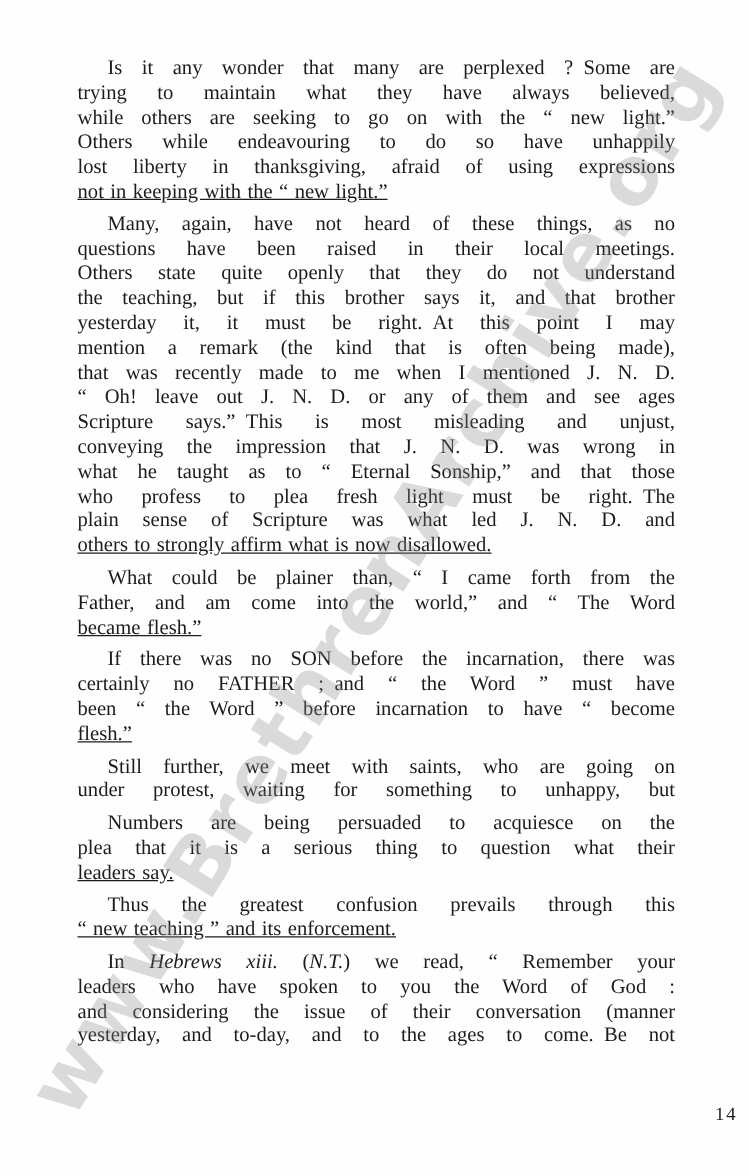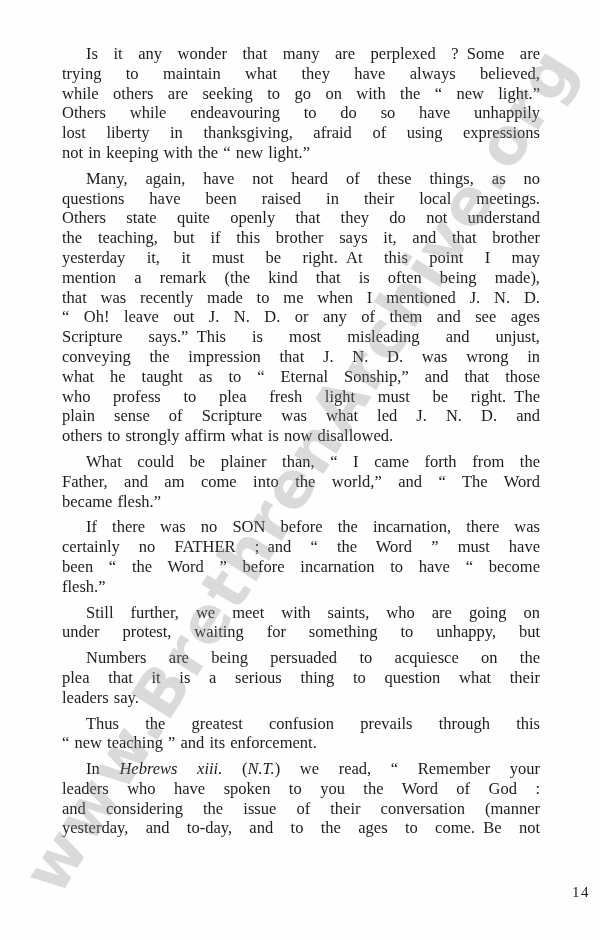--- a/index.html
+++ b/index.html
@@ -30,20 +30,21 @@
     margin: 0 0 6px 0;
   }
   .para:last-child { margin-bottom: 0; }
   .line {
     text-align: justify;
     text-align-last: justify;
     white-space: normal;
   }
   .line.last {
     text-align-last: left;
+    text-decoration: underline;
   }
   .para .line:first-child {
     text-indent: 24px;
   }
   .line em {
   }
   .watermark {
     position: absolute;
     left: 300px;
     top: 470px;

